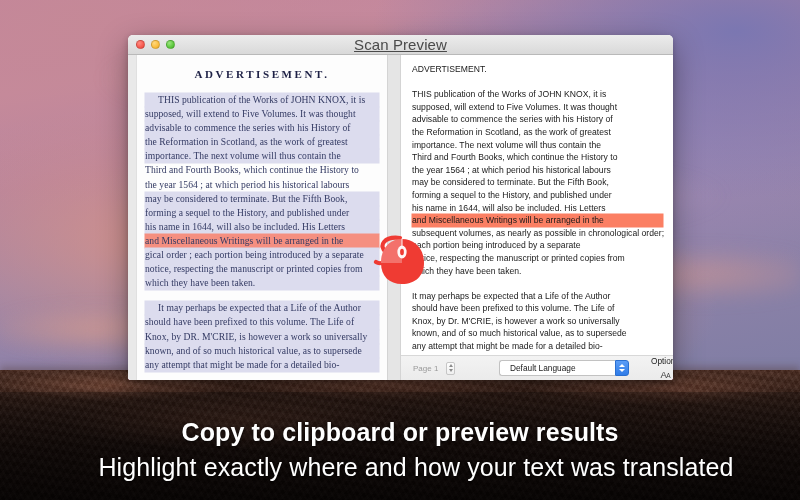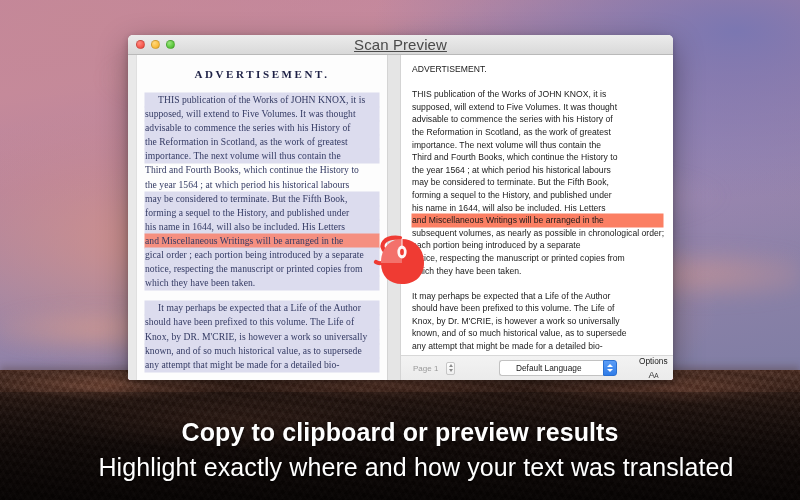--- a/index.html
+++ b/index.html
@@ -283,28 +283,28 @@
   .stepper .down { border-top: 3px solid #8c8c8c; }
 
   .toolbar-spacer { flex: 1 1 auto; }
 
   .popup-wrap {
     display: flex;
     align-items: stretch;
     height: 16px;
   }
   .popup-box {
-    width: 104px;
+    width: 116px;
     background: #ffffff;
     border: 1px solid #c2c2c2;
     border-right: none;
     border-radius: 3px 0 0 3px;
     display: flex;
     align-items: center;
-    padding-left: 16px;
+    padding-left: 10px;
     font-size: 8.3px;
     color: #1a1a1a;
   }
   .popup-arrows {
     width: 14px;
     border-radius: 0 3px 3px 0;
     background: linear-gradient(180deg, #5b9df6 0%, #2f7ce8 100%);
     border: 1px solid #2a6fd0;
     display: flex;
     flex-direction: column;

